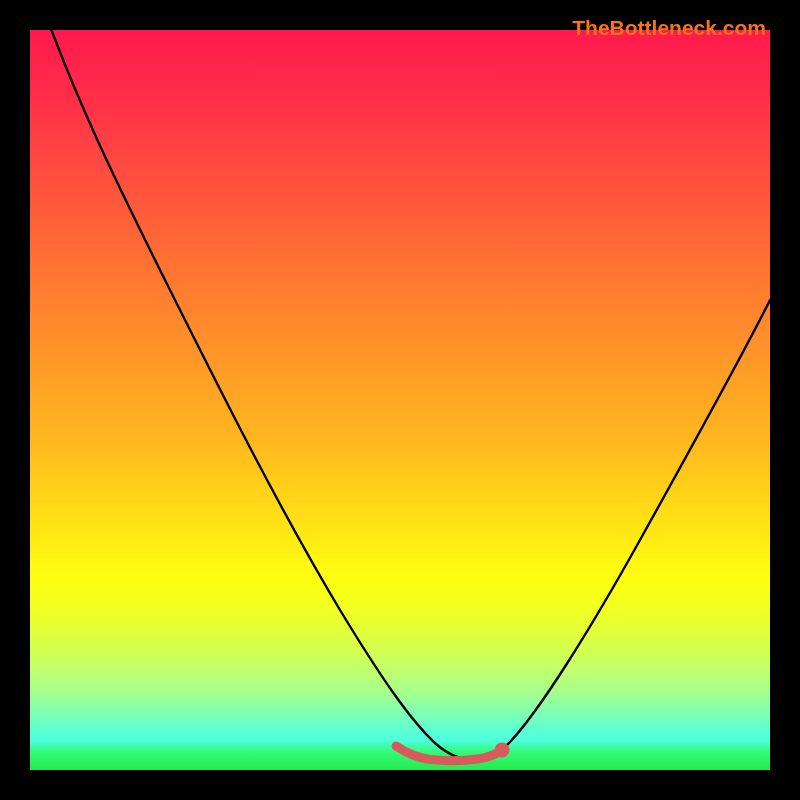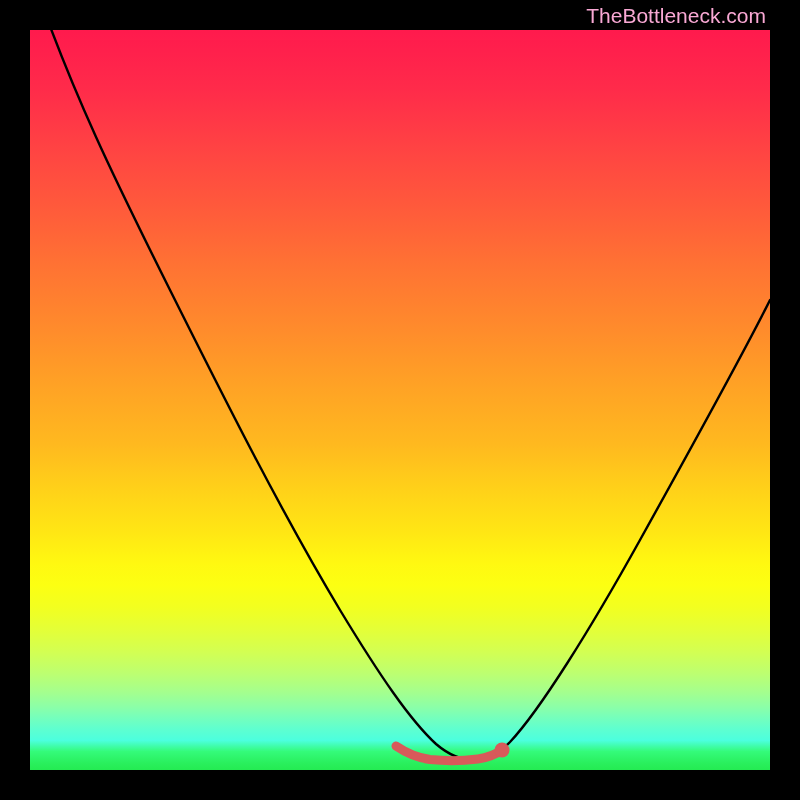--- a/index.html
+++ b/index.html
@@ -50,25 +50,25 @@
     );
   }
   svg.curve {
     position: absolute;
     inset: 0;
     width: 740px;
     height: 740px;
   }
   .watermark {
     position: absolute;
-    top: 4px;
+    top: 16px;
     right: 34px;
-    color: #f9a8d4;
+    color: #f97316;
     font-size: 21px;
-    font-weight: 400;
+    font-weight: 700;
     letter-spacing: 0;
   }
 </style>
 </head>
 <body>
 
 <div class="frame">
   <div class="gradient"></div>
   <svg class="curve" viewBox="0 0 740 740" preserveAspectRatio="none">
     <path d="M 0 -60

